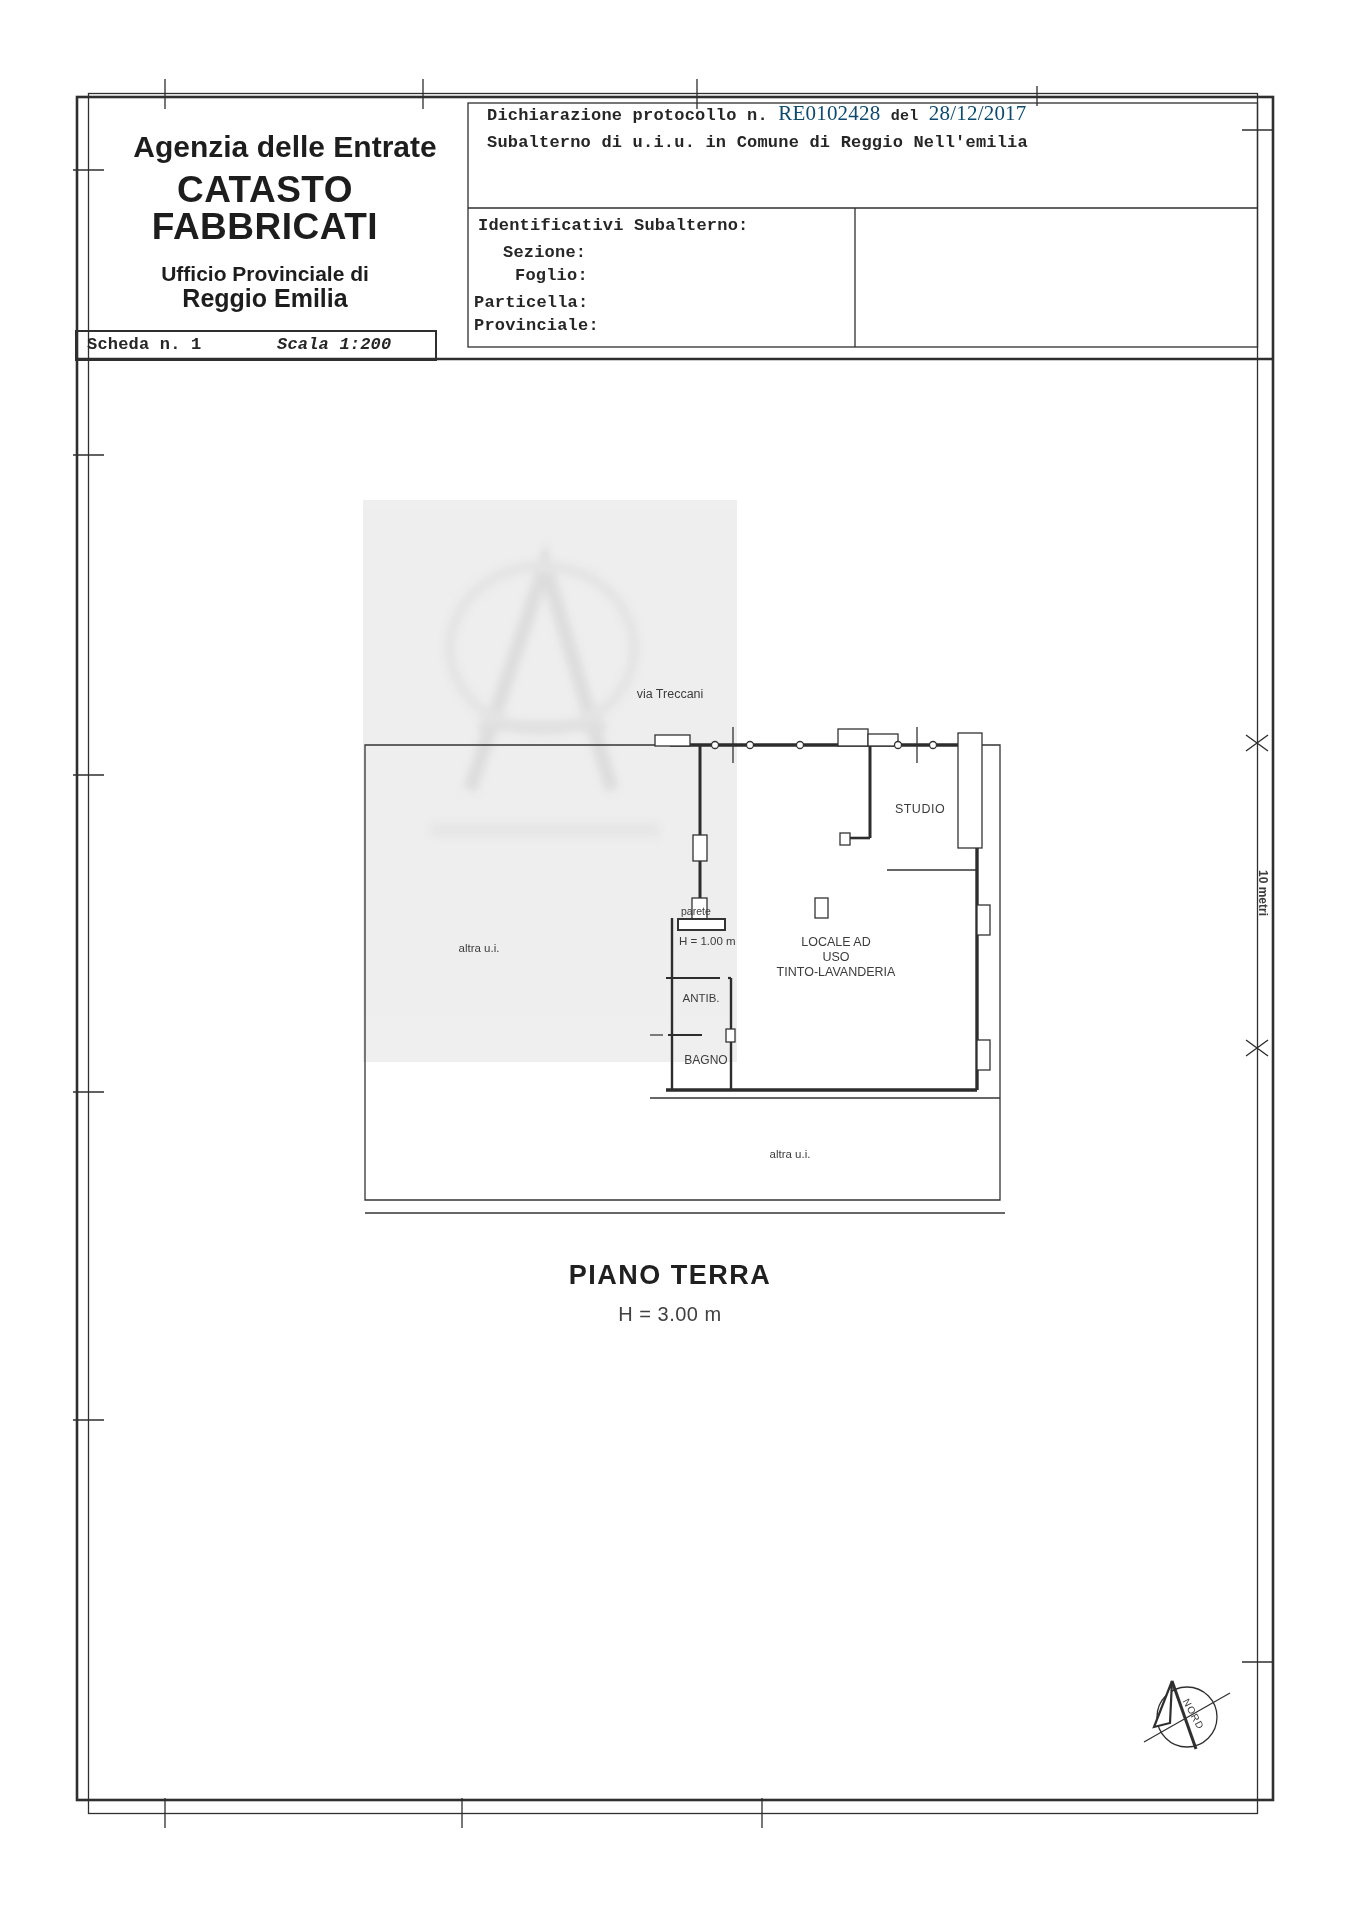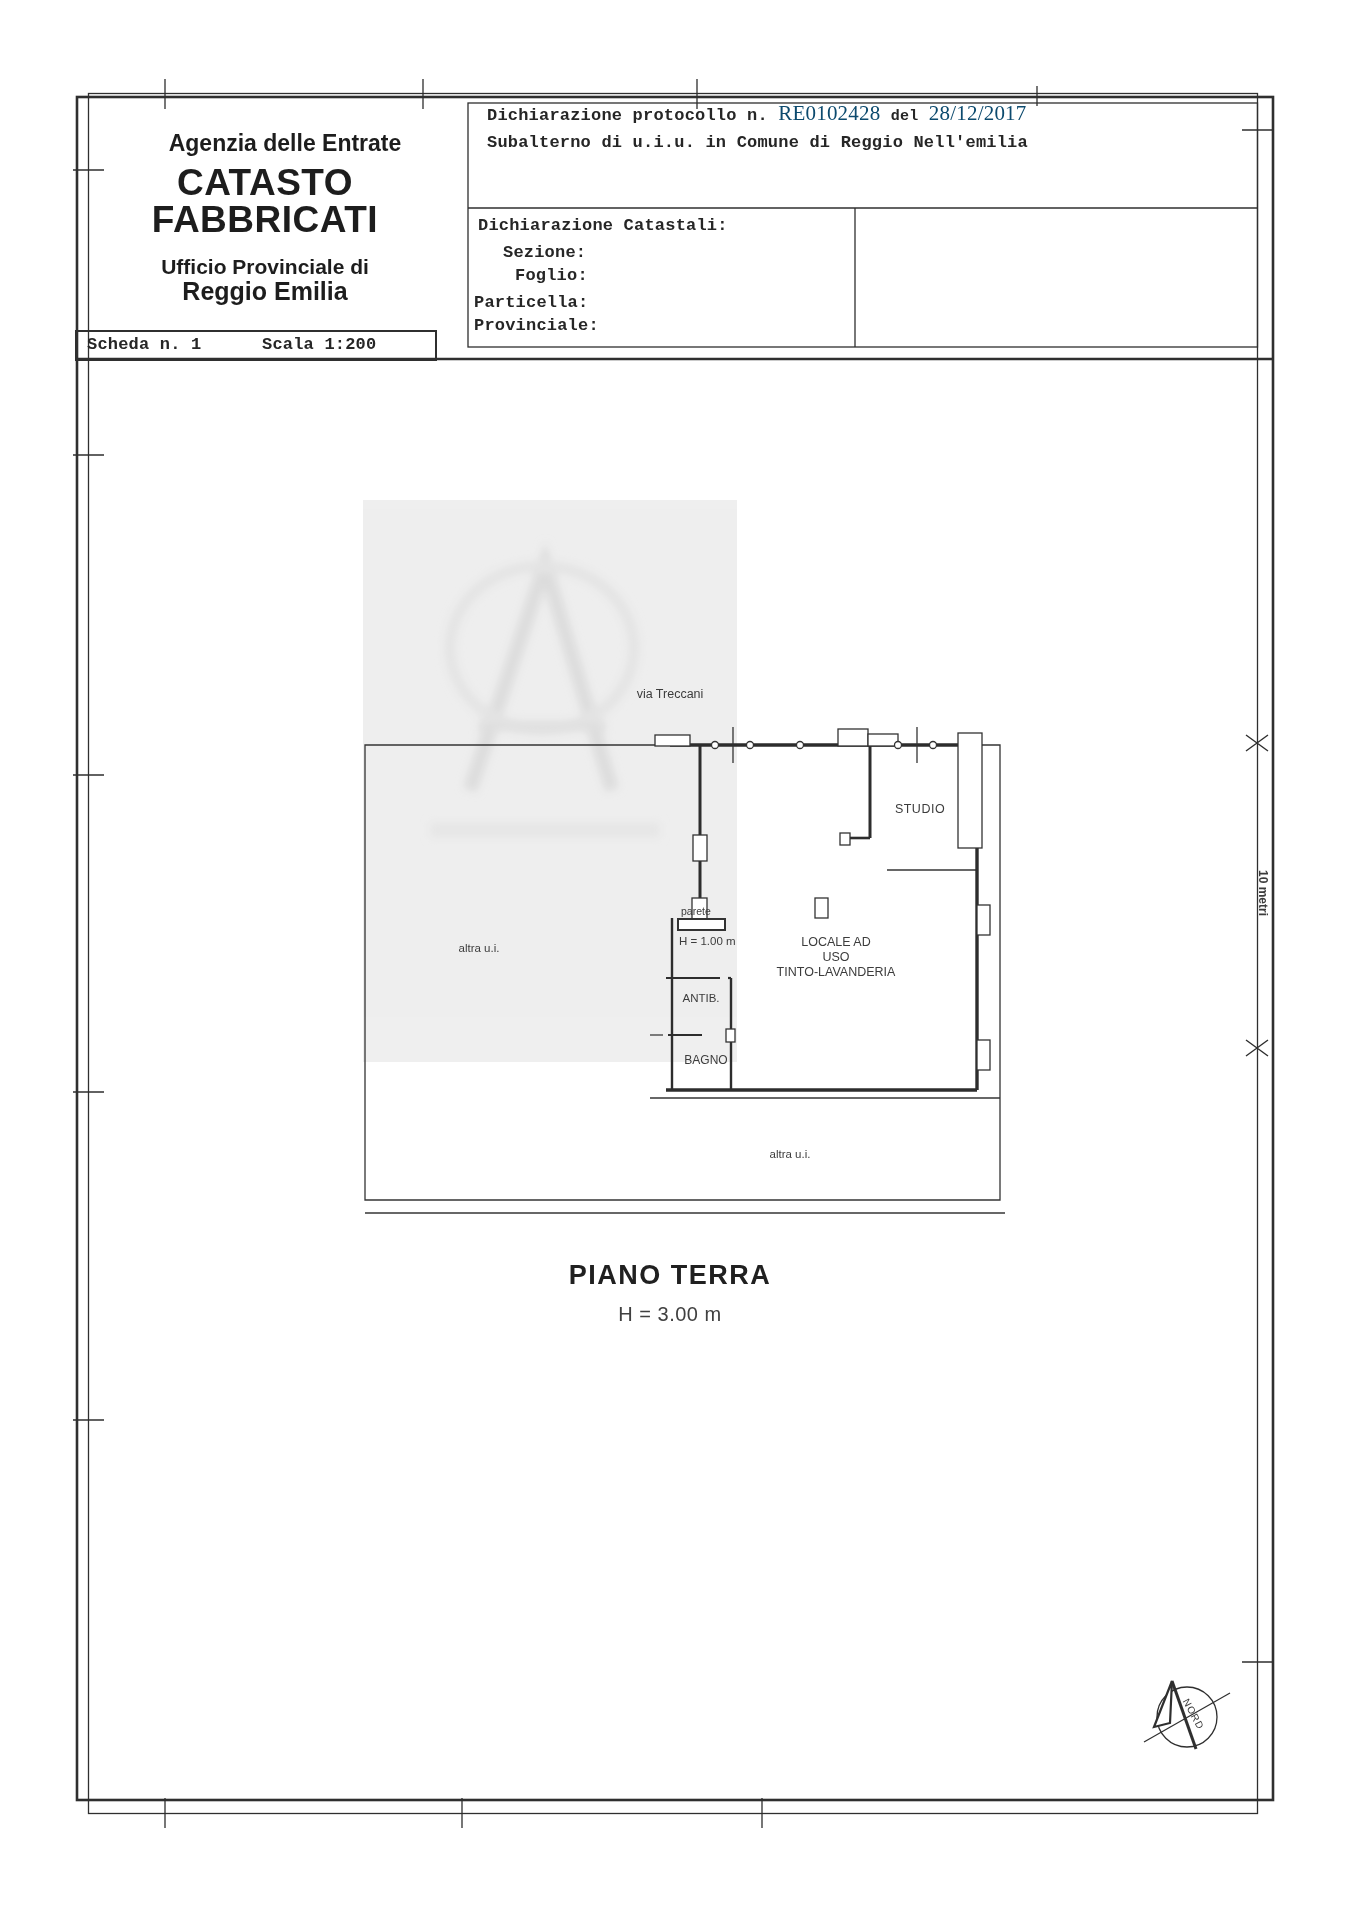--- a/index.html
+++ b/index.html
@@ -14,21 +14,21 @@
   .abs{position:absolute;}
 
   
   .agency{
     left:90px;top:132px;width:350px;
     text-align:center;
     font-family:"Liberation Sans", sans-serif;
     font-weight:bold;color:#1d1d1d;
     line-height:1.0;
   }
-  .agency .l1{font-size:23px;margin-bottom:9px;padding-left:40px;}
+  .agency .l1{font-size:30px;margin-bottom:9px;padding-left:40px;}
   .agency .l2{font-size:37px;margin-bottom:18px;letter-spacing:0.5px;text-align:center;}
   .agency .l3{font-size:21px;margin-bottom:2px;}
   .agency .l4{font-size:25px;}
 
   
   .mono{
     font-family:"Liberation Mono","DejaVu Sans Mono",monospace;
     font-weight:bold;color:#262626;
     font-size:17px;letter-spacing:0.2px;white-space:nowrap;
   }
@@ -52,21 +52,21 @@
     font-family:"Liberation Sans", sans-serif;
     font-weight:bold;font-size:38px;letter-spacing:1px;
     color:#e3262b;
   }
 
   .scheda-box{
     left:75px;top:330px;width:358px;height:27px;
     border:2px solid #2f2f2f;background:transparent;
   }
   .scheda-box .s1{position:absolute;left:10px;top:3px;}
-  .scheda-box .s2{position:absolute;left:185px;top:3px;}
+  .scheda-box .s2{position:absolute;left:200px;top:3px;font-style:italic;}
 
   .floor-title{
     left:480px;top:1260px;width:380px;text-align:center;
     font-size:27px;letter-spacing:1.5px;color:#202020;
     font-weight:700;
   }
   .floor-height{
     left:480px;top:1303px;width:380px;text-align:center;
     font-size:20px;color:#404040;letter-spacing:0.5px;
   }
@@ -197,21 +197,21 @@
   </div>
 
   <div class="abs mono decl-line1">
     <span>Dichiarazione protocollo n.</span>
     <span class="serifstamp">RE0102428</span>
     <span style="font-size:15px;">del</span>
     <span class="serifstamp">28/12/2017</span>
   </div>
   <div class="abs mono decl-line2">Subalterno di u.i.u. in Comune di Reggio Nell'emilia</div>
 
-  <div class="abs mono idf-title">Dichiarazione Catastali:</div>
+  <div class="abs mono idf-title">Identificativi Subalterno:</div>
   <div class="abs mono idf-sezione">Sezione:</div>
   <div class="abs mono idf-foglio">Foglio:</div>
   <div class="abs mono idf-particella">Particella:</div>
   <div class="abs mono idf-subalterno">Provinciale:</div>
 
 
   <div class="abs scheda-box">
     <span class="mono s1">Scheda n. 1</span>
     <span class="mono s2">Scala 1:200</span>
   </div>

